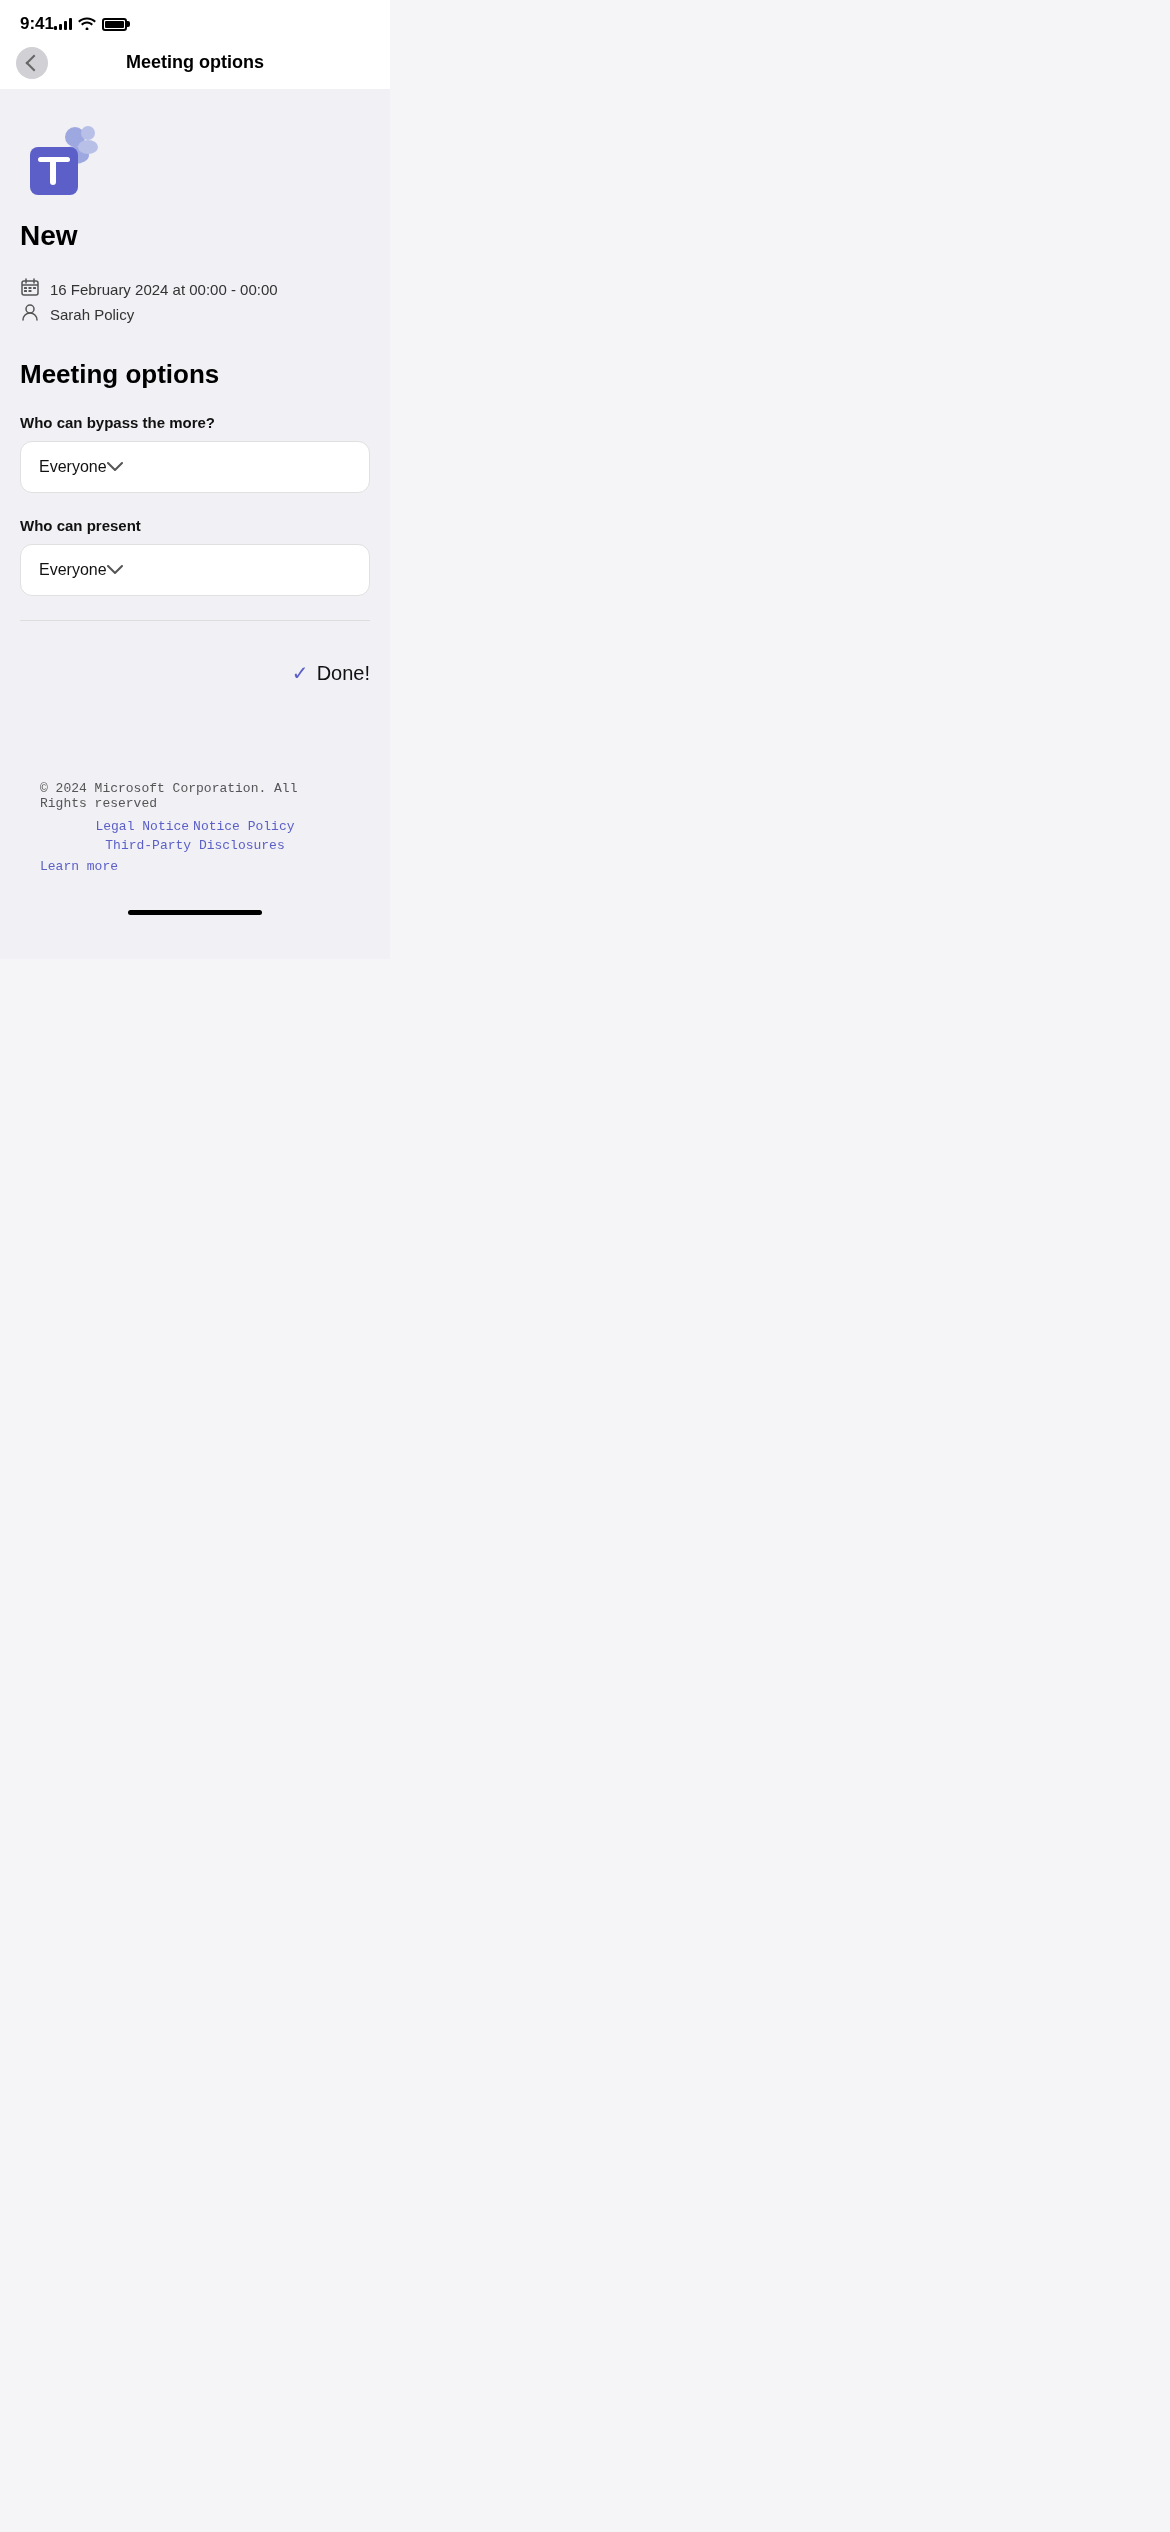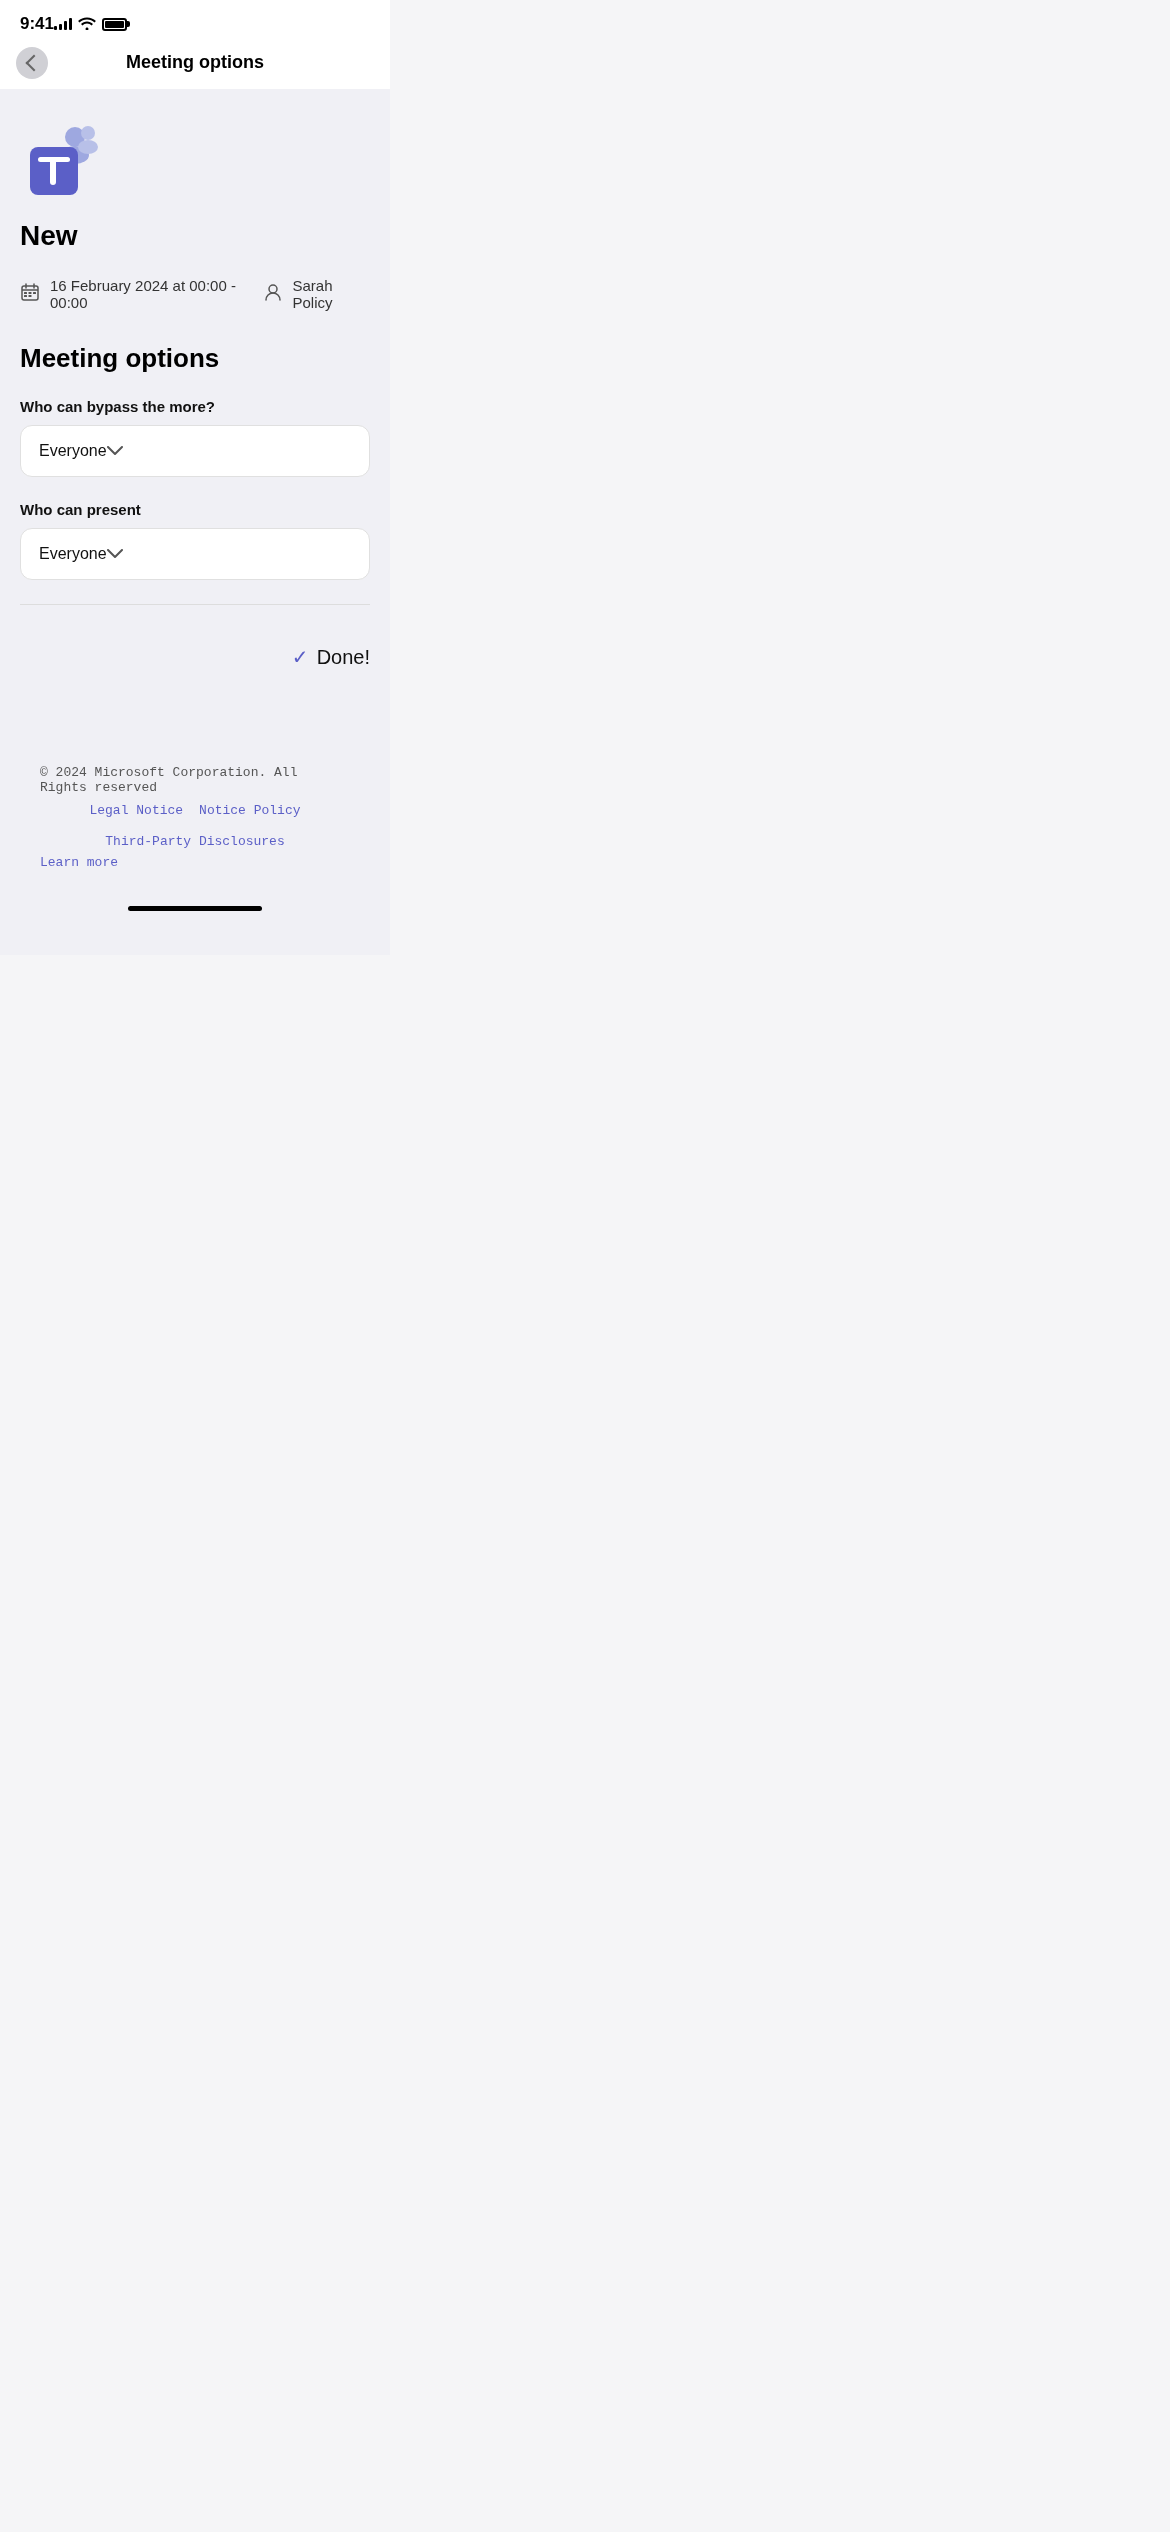--- a/index.html
+++ b/index.html
@@ -117,21 +117,21 @@
 
     
     .meeting-title {
       font-size: 28px;
       font-weight: 700;
       color: #000;
       margin-bottom: 12px;
     }
     .meeting-meta {
       display: flex;
-      flex-direction: row;
+      flex-direction: column;
       gap: 0;
       margin-bottom: 32px;
       margin-top: 25px;
     }
     .meta-item {
       display: flex;
       align-items: center;
       gap: 10px;
       font-size: 15px;
       color: #333;
@@ -217,21 +217,21 @@
       font-family: Liberation Mono, monospace;
     }
     .footer-copyright {
       font-size: 13px;
       color: #555;
       margin-bottom: 8px;
     }
     .footer-links {
       display: flex;
       justify-content: center;
-      gap: 16px;
+      gap: 4px;
       flex-wrap: wrap;
       margin-bottom: 6px;
     }
     .footer-link {
       font-size: 13px;
       color: #5b5fc7;
       text-decoration: none;
       cursor: pointer;
     }
     .footer-learn {

